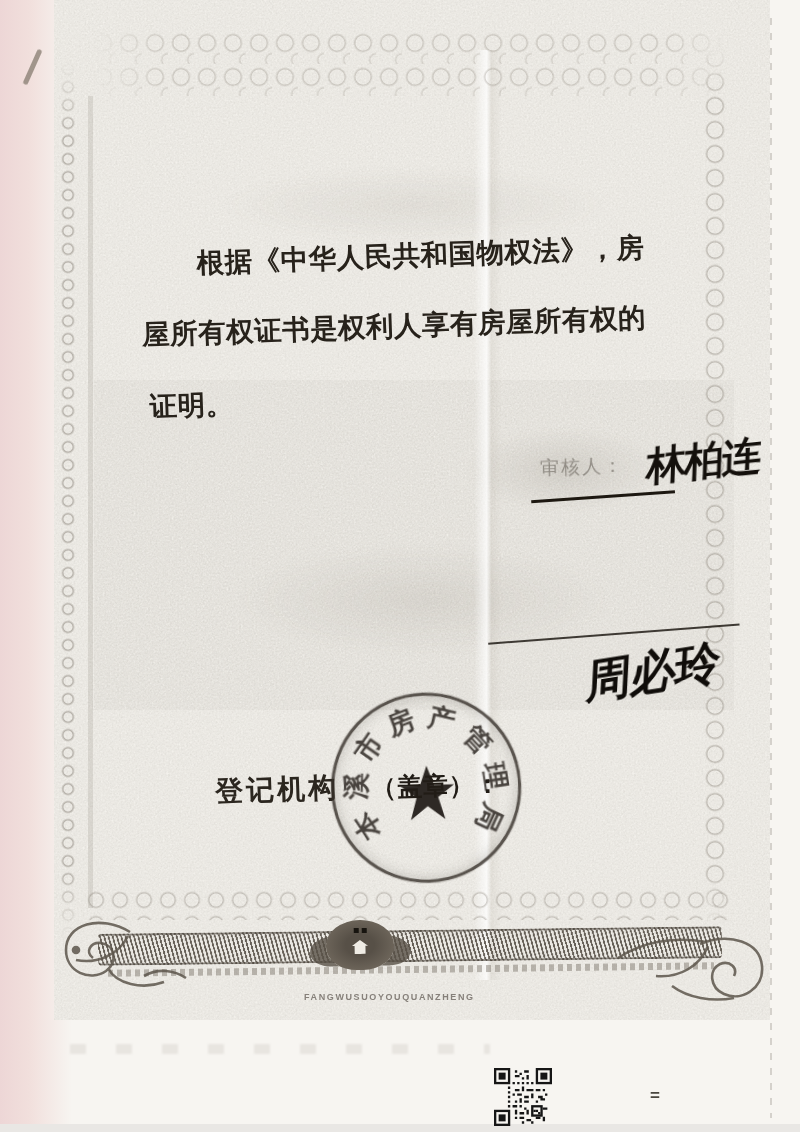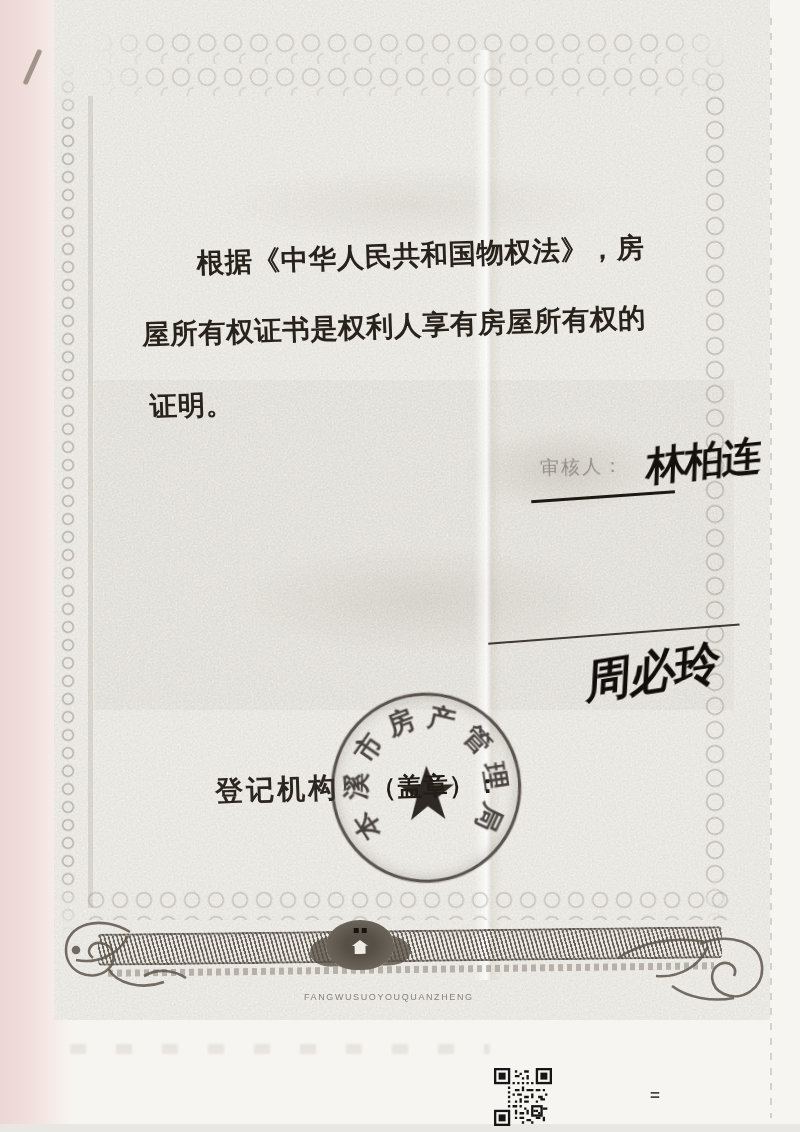--- a/index.html
+++ b/index.html
@@ -60,21 +60,21 @@
   .emblem{position:absolute;left:272px;top:32px;width:68px;height:50px;transform:rotate(-1deg);
     background:radial-gradient(ellipse at center,#575047 30%,#6e665b 75%,rgba(110,102,91,.4));
     border-radius:50% 50% 46% 46%;
     box-shadow:-26px 6px 0 -10px rgba(88,80,70,.8),26px 6px 0 -10px rgba(88,80,70,.8);}
   .house{position:absolute;left:26px;top:20px;width:16px;height:14px;background:#efece5;
     clip-path:polygon(50% 0,100% 42%,84% 42%,84% 100%,16% 100%,16% 42%,0 42%);}
   .emblem-dots{position:absolute;left:28px;top:8px;width:5px;height:5px;background:#17140f;box-shadow:8px 0 0 #17140f;}
   .flourish{stroke:#5d564c;fill:none;stroke-width:2.6;opacity:.85;}
   .fl-left{position:absolute;left:-2px;top:14px;}
   .fl-right{position:absolute;left:560px;top:18px;}
-  .micro{position:absolute;left:250px;top:104px;font-size:9px;letter-spacing:1.6px;color:#86807a;white-space:nowrap;}
+  .micro{position:absolute;left:250px;top:104px;font-size:9px;letter-spacing:1.6px;color:#86807a;white-space:nowrap;font-weight:bold;}
   
   .content{left:0;top:0;width:716px;height:1020px;transform:rotate(-2deg);transform-origin:50% 46%;}
   .p-line{position:absolute;font-size:27.5px;font-weight:600;color:#27221b;letter-spacing:.5px;white-space:nowrap;}
   .pl0{left:150px;top:238px;}
   .pl1{left:93px;top:308px;}
   .pl2{left:98px;top:380px;}
   .sig-label{position:absolute;left:486px;top:460px;font-size:19px;letter-spacing:2px;
     color:rgba(72,64,56,.48);filter:blur(.6px);white-space:nowrap;}
   .sig1-line{position:absolute;left:476px;top:502px;width:144px;height:2.5px;background:#1d1811;transform:rotate(-2deg);}
   .sig1{position:absolute;left:592px;top:444px;font-size:40px;font-weight:700;color:#14100c;white-space:nowrap;

